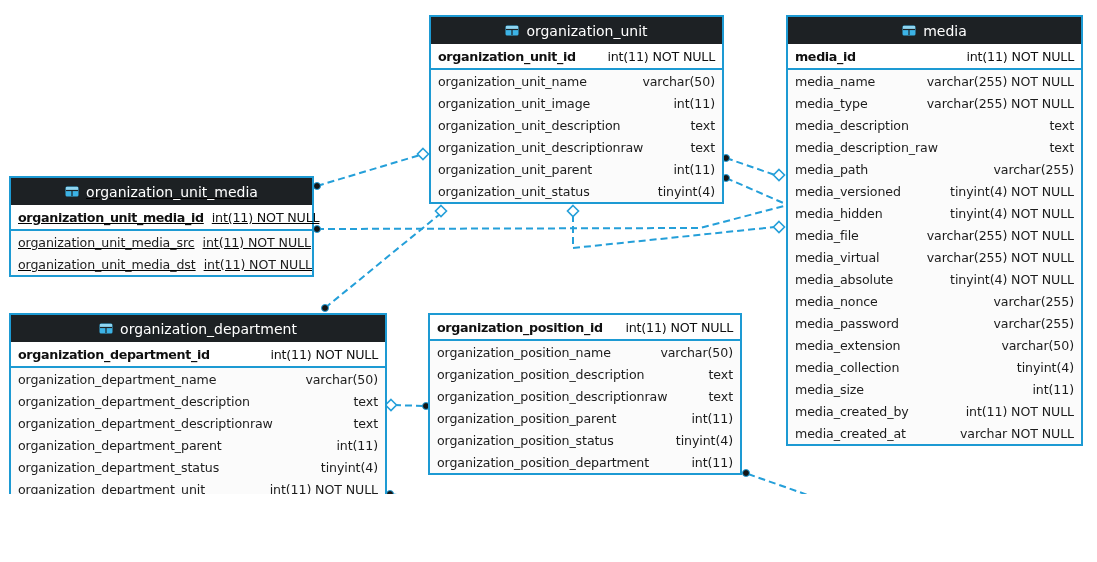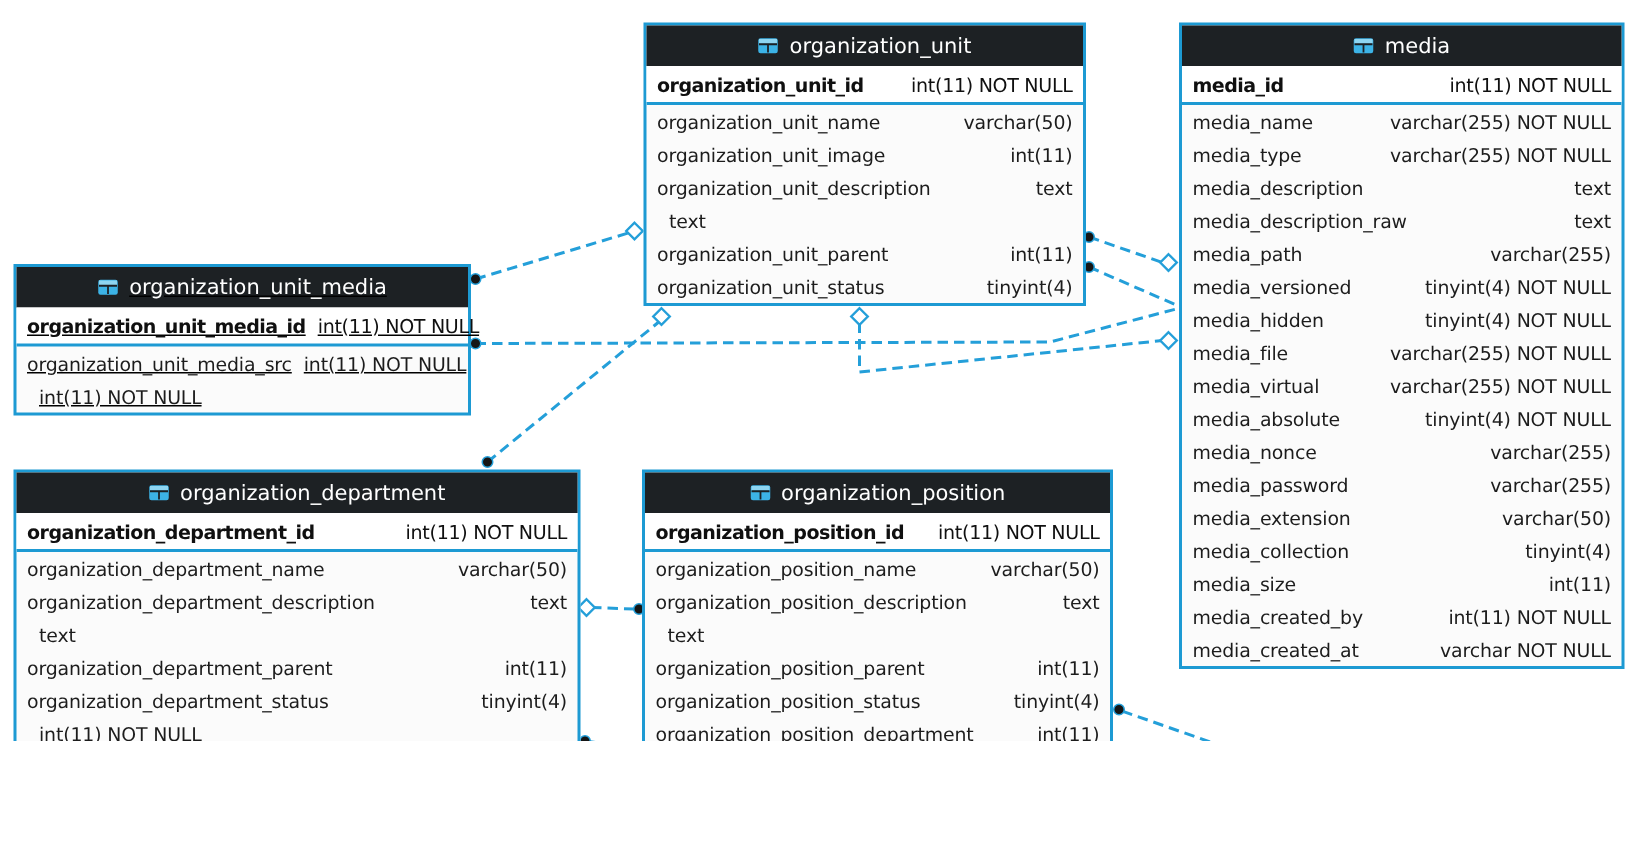--- a/index.html
+++ b/index.html
@@ -96,20 +96,21 @@
         </div>
         <div class="tbl-row">
           <span class="cname">organization_unit_image</span>
           <span class="ctype">int(11)</span>
         </div>
         <div class="tbl-row">
           <span class="cname">organization_unit_description</span>
           <span class="ctype">text</span>
         </div>
         <div class="tbl-row">
+          <span class="cname">organization_unit_descriptionraw</span>
           <span class="ctype">text</span>
         </div>
         <div class="tbl-row">
           <span class="cname">organization_unit_parent</span>
           <span class="ctype">int(11)</span>
         </div>
         <div class="tbl-row">
           <span class="cname">organization_unit_status</span>
           <span class="ctype">tinyint(4)</span>
         </div>
@@ -219,20 +220,21 @@
     <div class="tbl-pk tbl-row">
       <span class="cname">organization_unit_media_id</span>
       <span class="ctype">int(11) NOT NULL</span>
     </div>
     <div class="tbl-body">
         <div class="tbl-row">
           <span class="cname">organization_unit_media_src</span>
           <span class="ctype">int(11) NOT NULL</span>
         </div>
         <div class="tbl-row">
+          <span class="cname">organization_unit_media_dst</span>
           <span class="ctype">int(11) NOT NULL</span>
         </div>
       </div>
   </div>
 
   <div class="db-table" style="left:9px;top:313px;width:378px;">
     <div class="tbl-header">
       <span class="tbl-icon">
           <svg width="14" height="11" viewBox="0 0 14 11">
             <rect x="0.5" y="0.5" width="13" height="10" rx="1.5" fill="#3cb3e6"></rect>
@@ -250,62 +252,54 @@
     <div class="tbl-body">
         <div class="tbl-row">
           <span class="cname">organization_department_name</span>
           <span class="ctype">varchar(50)</span>
         </div>
         <div class="tbl-row">
           <span class="cname">organization_department_description</span>
           <span class="ctype">text</span>
         </div>
         <div class="tbl-row">
+          <span class="cname">organization_department_descriptionraw</span>
           <span class="ctype">text</span>
         </div>
         <div class="tbl-row">
           <span class="cname">organization_department_parent</span>
           <span class="ctype">int(11)</span>
         </div>
         <div class="tbl-row">
           <span class="cname">organization_department_status</span>
           <span class="ctype">tinyint(4)</span>
         </div>
         <div class="tbl-row">
+          <span class="cname">organization_department_unit</span>
           <span class="ctype">int(11) NOT NULL</span>
         </div>
       </div>
   </div>
 
   <div class="db-table" style="left:428px;top:313px;width:314px;">
-    <div class="tbl-header">
-      <span class="tbl-icon">
-          <svg width="14" height="11" viewBox="0 0 14 11">
-            <rect x="0.5" y="0.5" width="13" height="10" rx="1.5" fill="#3cb3e6"></rect>
-            <rect x="1" y="1" width="12" height="3" fill="#8ed5f1"></rect>
-            <line x1="1" y1="4.5" x2="13" y2="4.5" stroke="#1d2124" stroke-width="1.2"></line>
-            <line x1="7" y1="4.5" x2="7" y2="10" stroke="#1d2124" stroke-width="1.2"></line>
-          </svg>
-        </span>
-      <span class="tbl-title">organization_position</span>
-    </div>
     <div class="tbl-pk tbl-row">
       <span class="cname">organization_position_id</span>
       <span class="ctype">int(11) NOT NULL</span>
     </div>
     <div class="tbl-body">
         <div class="tbl-row">
           <span class="cname">organization_position_name</span>
           <span class="ctype">varchar(50)</span>
         </div>
         <div class="tbl-row">
           <span class="cname">organization_position_description</span>
           <span class="ctype">text</span>
         </div>
         <div class="tbl-row">
+          <span class="cname">organization_position_descriptionraw</span>
           <span class="ctype">text</span>
         </div>
         <div class="tbl-row">
           <span class="cname">organization_position_parent</span>
           <span class="ctype">int(11)</span>
         </div>
         <div class="tbl-row">
           <span class="cname">organization_position_status</span>
           <span class="ctype">tinyint(4)</span>
         </div>

